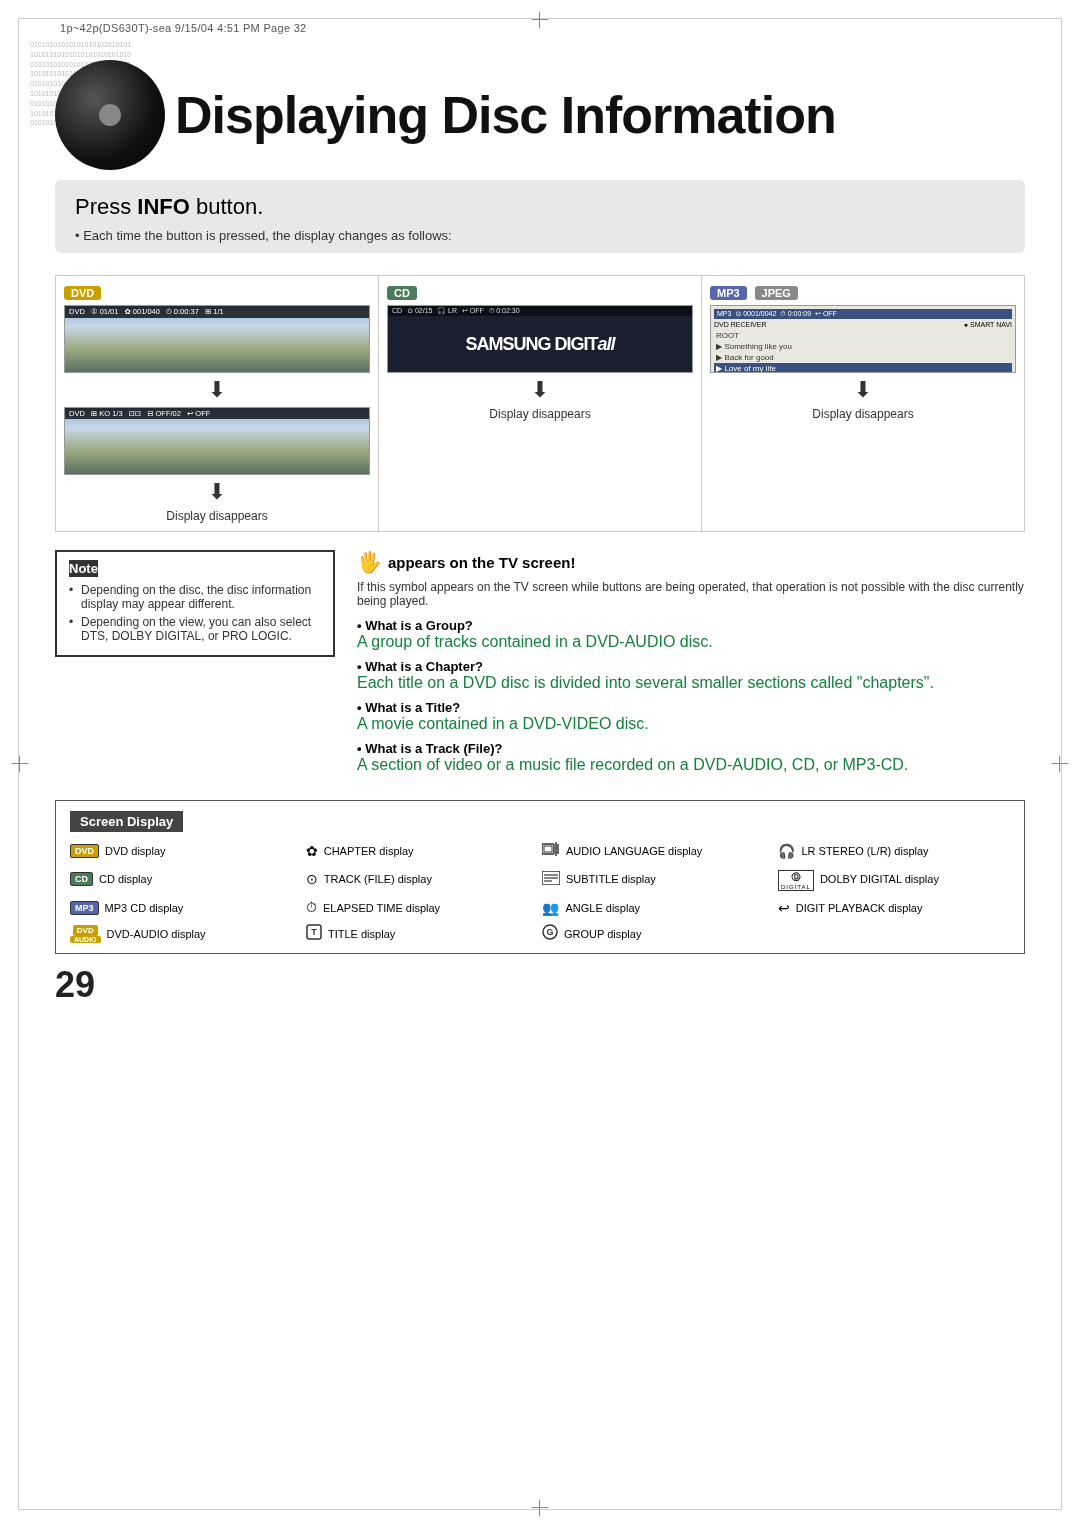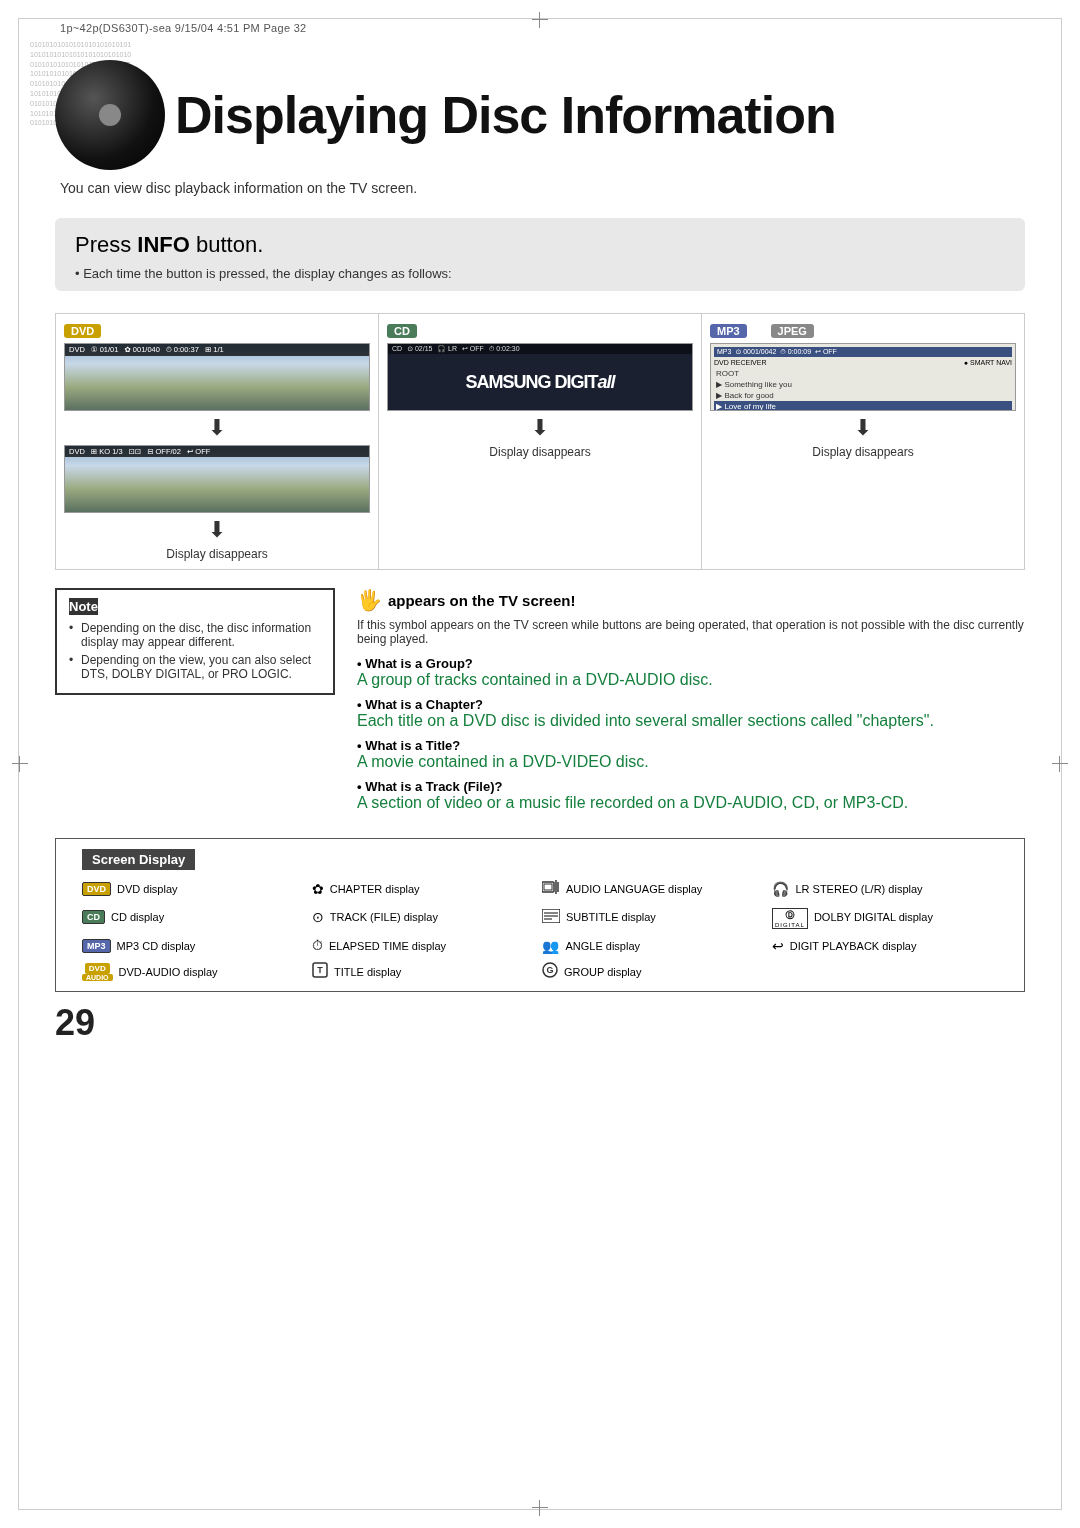--- a/index.html
+++ b/index.html
@@ -235,21 +235,21 @@
       font-weight: 700;
     }
     .qa-a {
       font-size: 16px;
       color: #15803d;
     }
 
     
     .screen-display-section {
       border: 1.5px solid #555;
-      padding: 10px 26px;
+      padding: 10px 14px;
     }
     .screen-display-title {
       background: #444;
       color: #fff;
       font-size: 13px;
       font-weight: 700;
       padding: 3px 10px;
       display: inline-block;
       margin-bottom: 10px;
     }
@@ -404,21 +404,20 @@
       01010101010101010101010101<br>
       10101010101010101010101010<br>
       01010101010101010101010101<br>
       10101010101010101010101010<br>
       01010101010101010101010101<br>
     </div>
     <div class="title-disc-icon"></div>
     <h1 class="page-title">Displaying Disc Information</h1>
   </div>
 
-  <p class="subtitle">You can view disc playback information  on the TV screen.</p>
 
   <div class="info-section">
     <div class="info-title">
       <span>Press </span><strong>INFO</strong><span> button.</span>
     </div>
     <div class="info-bullet">
       • <span>Each time the button is pressed, the display changes as follows:</span>
     </div>
   </div>
 
@@ -471,21 +470,21 @@
         </div>
       </div>
 
       <div class="arrow-down">⬇</div>
       <div class="display-disappears">Display disappears</div>
     </div>
 
     <div class="display-col">
       <div>
         <span class="disc-badge mp3">MP3</span>
-        <span class="disc-badge jpeg" style="margin-left:20px;">JPEG</span>
+        <span class="disc-badge jpeg" style="margin-left:4px;">JPEG</span>
       </div>
 
       <div class="mp3-screen">
         <div class="mp3-status-bar">
           <span>MP3</span>
             <span>⊙ 0001/0042</span>
             <span>⏱ 0:00:09</span>
             <span>↩ OFF</span>
         </div>
         <div class="mp3-menu-bar">

